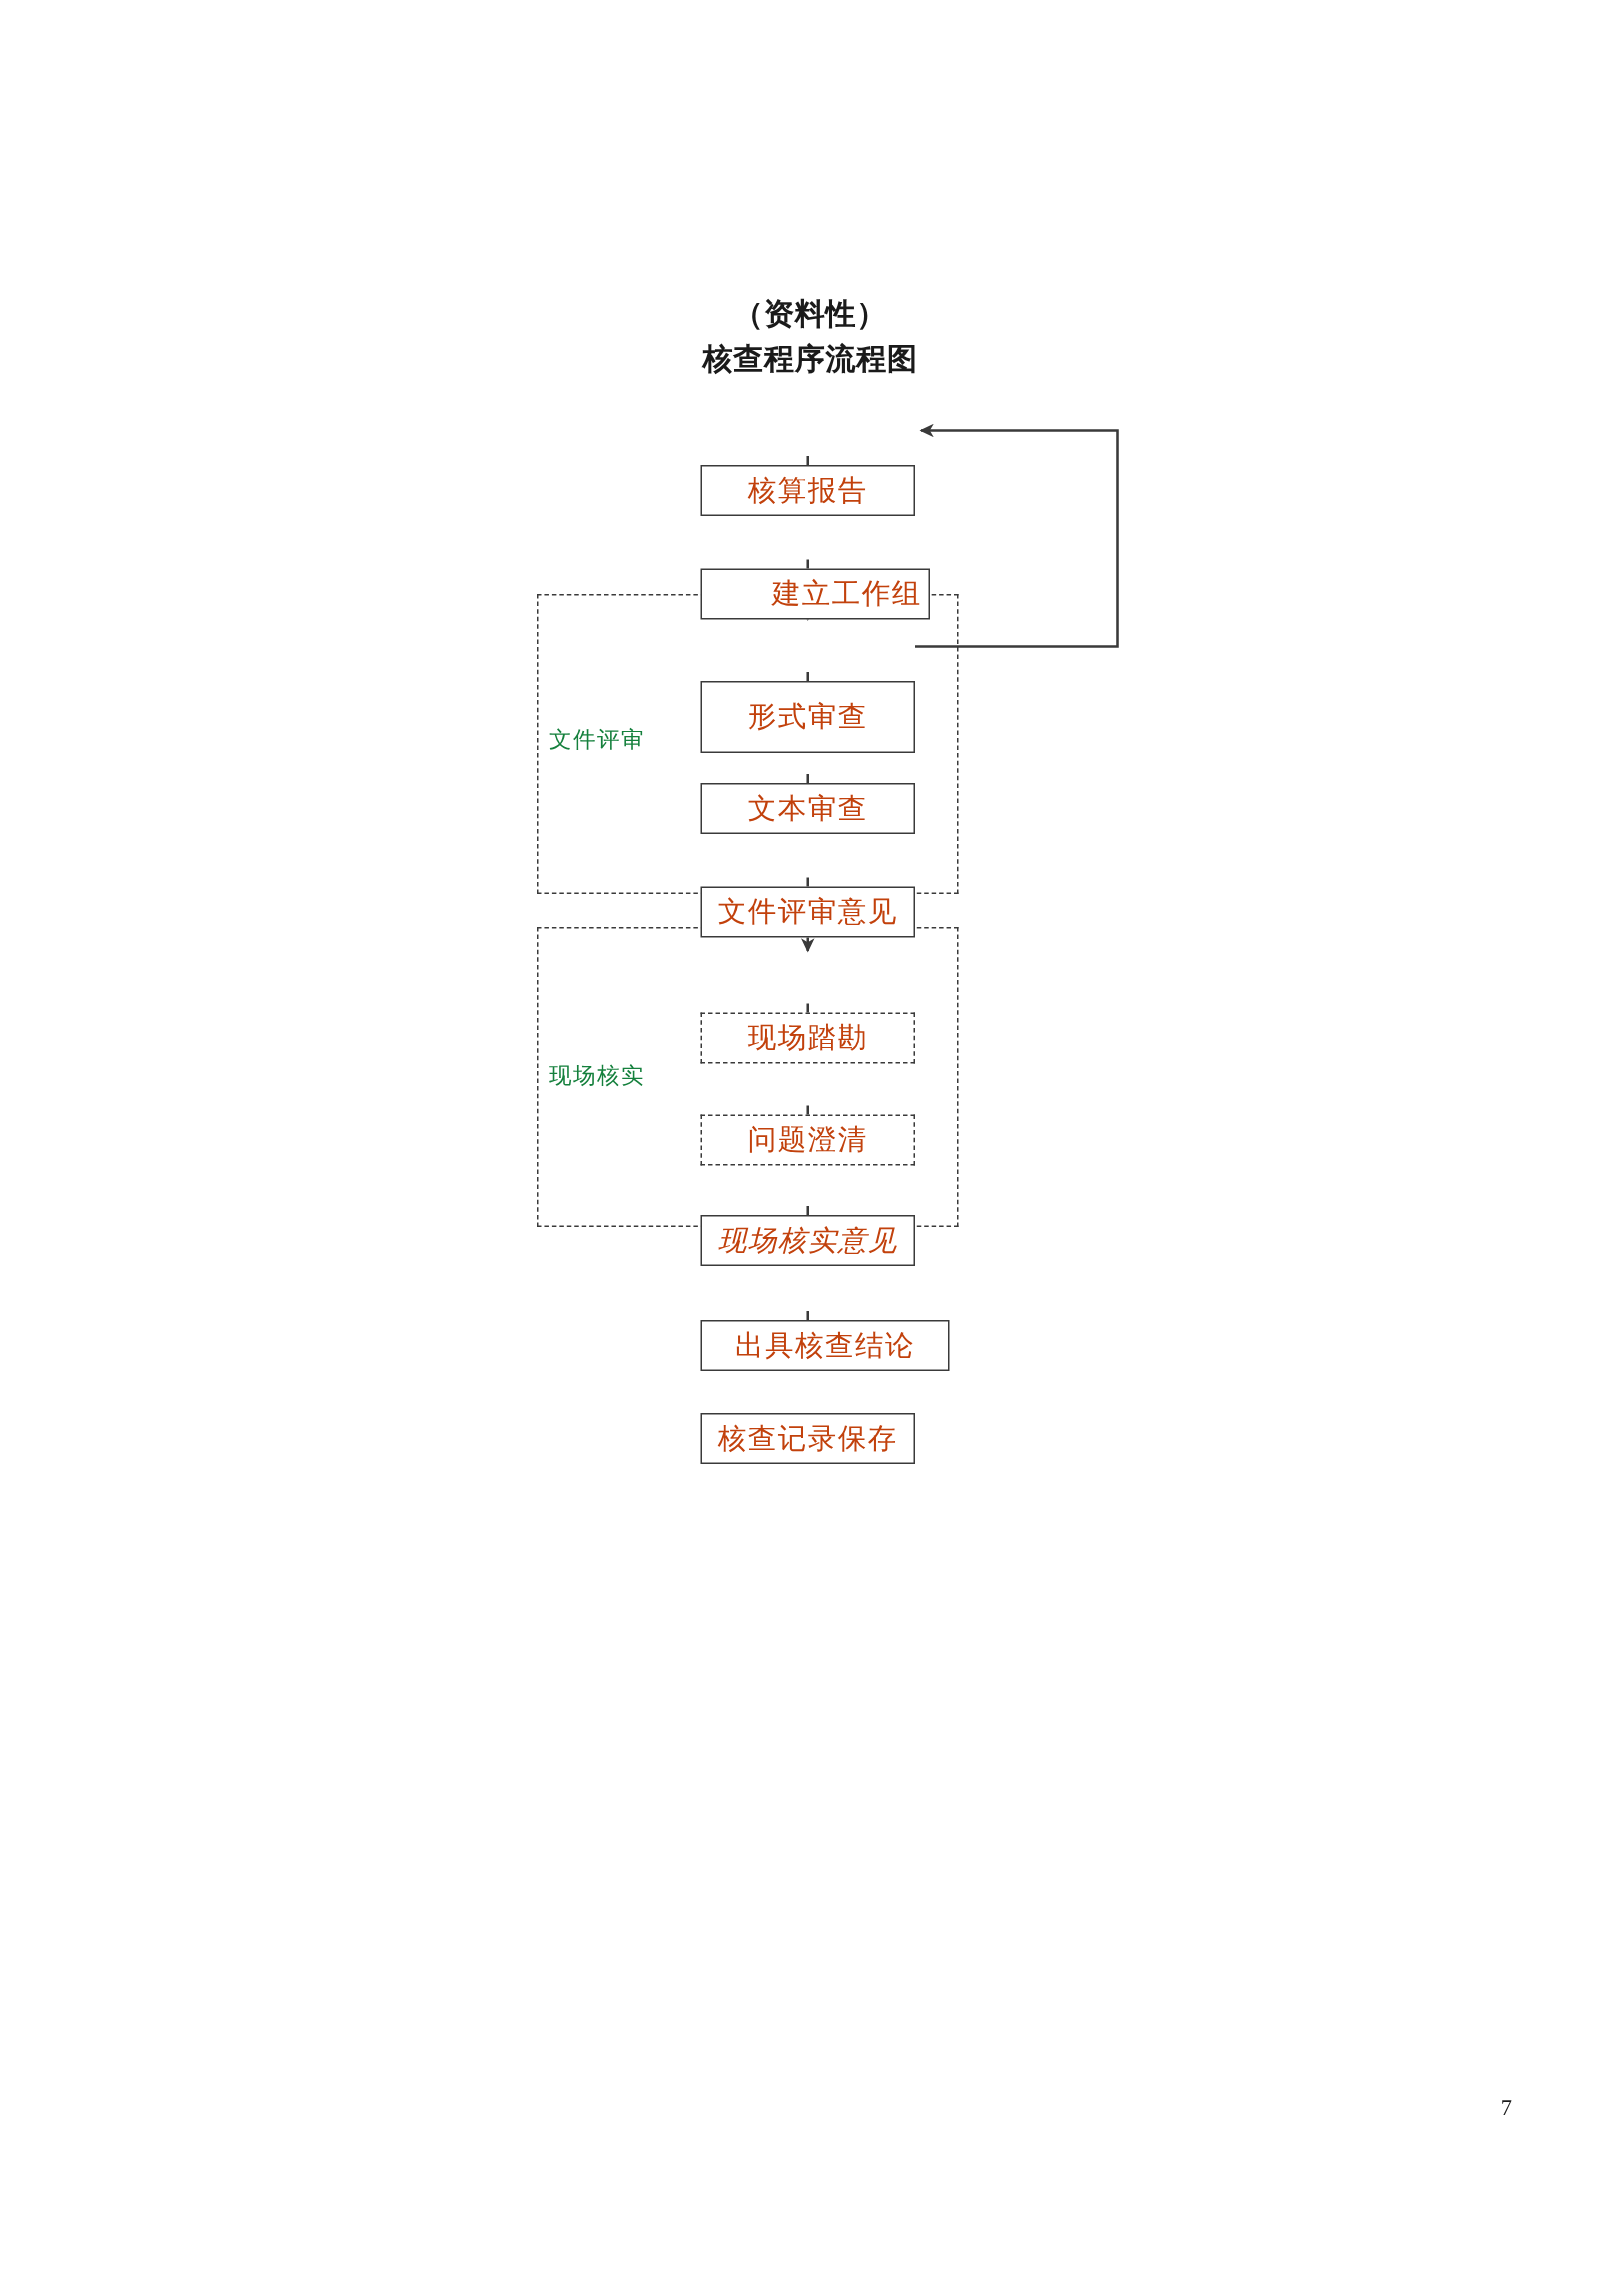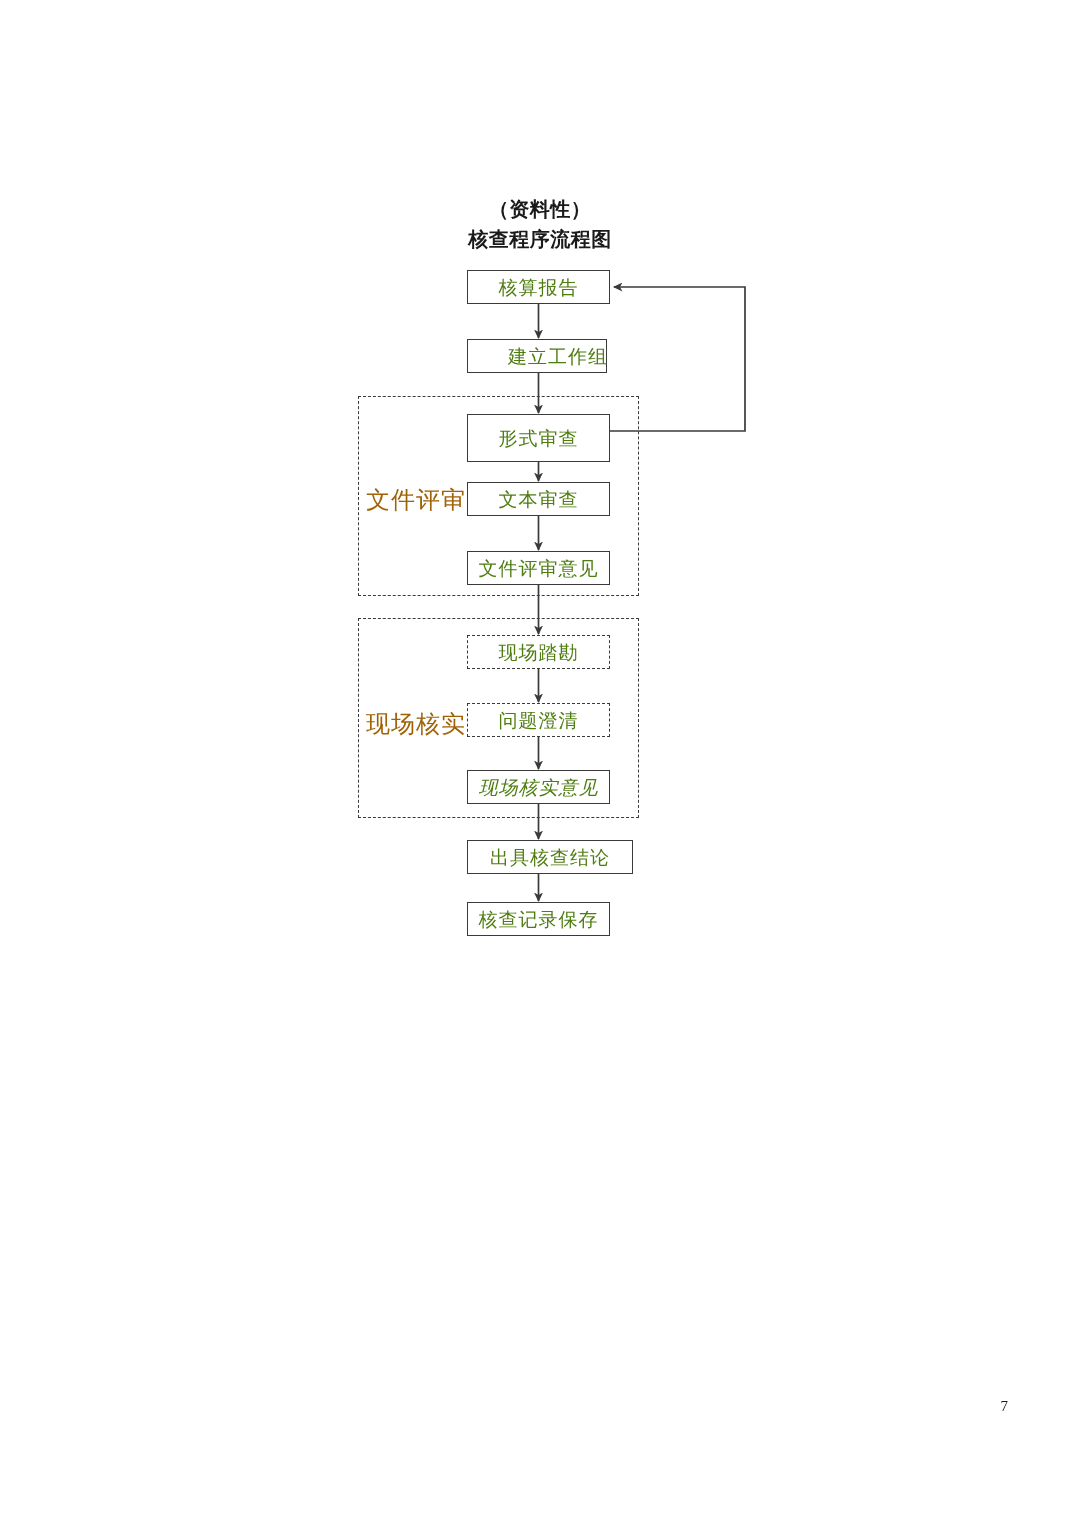--- a/index.html
+++ b/index.html
@@ -51,42 +51,43 @@
   .node {
     position: absolute;
     box-sizing: border-box;
     display: flex;
     align-items: center;
     justify-content: center;
     background: #ffffff;
     font-size: 19px;
     line-height: 1;
     letter-spacing: 1px;
-    color: #4d7c0f;
+    color: #c2410c;
     white-space: nowrap;
+    margin-top: 40px;
   }
   .node.solid {
     border: 1.4px solid #3a3a3a;
   }
   .node.dashed {
     border: 1.6px dashed #3a3a3a;
   }
 
   
   .group-frame {
     position: absolute;
     box-sizing: border-box;
     border: 1.6px dashed #3a3a3a;
     background: transparent;
   }
   .group-label {
     position: absolute;
-    font-size: 24px;
+    font-size: 15px;
     letter-spacing: 1px;
-    color: #a16207;
+    color: #15803d;
     white-space: nowrap;
   }
 
   
   #page-number {
     position: absolute;
     right: 72px;
     top: 1398px;
     font-size: 15px;
     color: #1a1a1a;
@@ -133,21 +134,21 @@
         <line x1="538.5" y1="585" x2="538.5" y2="634"></line>
         <line x1="538.5" y1="669" x2="538.5" y2="702"></line>
         <line x1="538.5" y1="737" x2="538.5" y2="769"></line>
         <line x1="538.5" y1="804" x2="538.5" y2="839"></line>
         <line x1="538.5" y1="874" x2="538.5" y2="901"></line>
         <path d="M610 431 L745 431 L745 287 L614 287"></path>
       </g>
     </svg>
 
     <div class="node solid" id="node-n1" style="left: 467px; top: 270px; width: 143px; height: 34px;">核算报告</div>
-    <div class="node solid" id="node-n2" style="left: 467px; top: 339px; width: 140px; height: 34px; padding-left: 42px;">建立工作组</div>
+    <div class="node solid" id="node-n2" style="left: 467px; top: 339px; width: 153px; height: 34px; padding-left: 42px;">建立工作组</div>
     <div class="node solid" id="node-n3" style="left: 467px; top: 414px; width: 143px; height: 48px;">形式审查</div>
     <div class="node solid" id="node-n4" style="left: 467px; top: 482px; width: 143px; height: 34px;">文本审查</div>
     <div class="node solid" id="node-n5" style="left: 467px; top: 551px; width: 143px; height: 34px;">文件评审意见</div>
     <div class="node dashed" id="node-n6" style="left: 467px; top: 635px; width: 143px; height: 34px;">现场踏勘</div>
     <div class="node dashed" id="node-n7" style="left: 467px; top: 703px; width: 143px; height: 34px;">问题澄清</div>
     <div class="node solid" id="node-n8" style="left: 467px; top: 770px; width: 143px; height: 34px; font-style: italic;">现场核实意见</div>
     <div class="node solid" id="node-n9" style="left: 467px; top: 840px; width: 166px; height: 34px;">出具核查结论</div>
     <div class="node solid" id="node-n10" style="left: 467px; top: 902px; width: 143px; height: 34px;">核查记录保存</div>
   </div>
 

